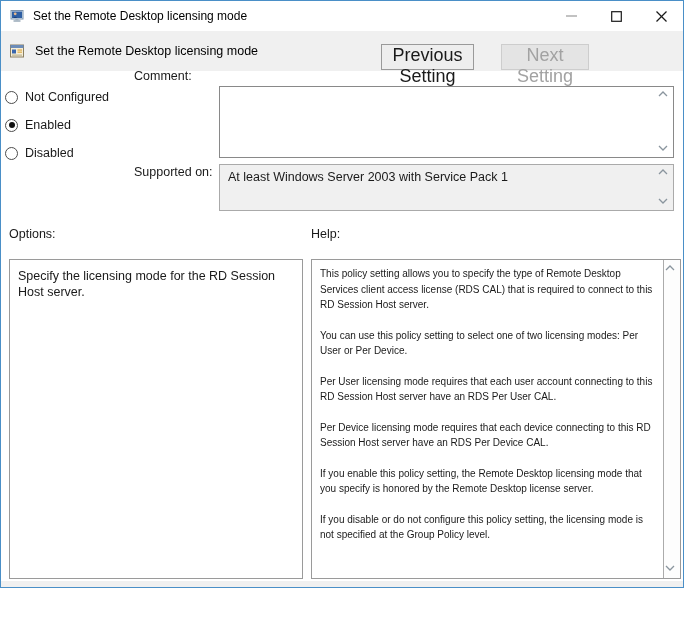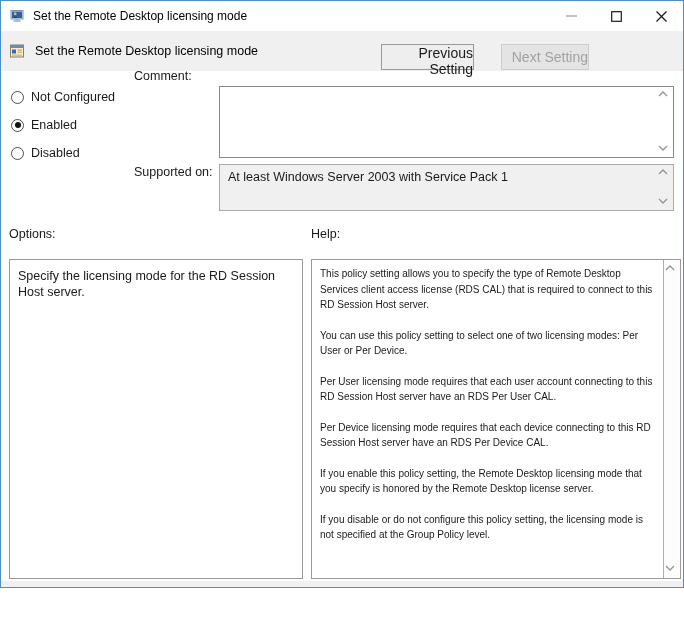--- a/index.html
+++ b/index.html
@@ -14,26 +14,26 @@
   .titlebar { position: absolute; left:0; top:0; width:100%; height:30px; background:#ffffff; }
   .titlebar .app-icon { position:absolute; left:8px; top:7px; width:16px; height:16px; }
   .titlebar .title-text { position:absolute; left:32px; top:0; line-height:30px; font-size:12px; color:#000; white-space:nowrap; }
   .caption-btn { position:absolute; top:0; width:45px; height:30px; display:flex; align-items:center; justify-content:center; }
   .caption-min { left:548px; } .caption-max { left:593px; } .caption-close { left:638px; }
   
   .header { position:absolute; left:0; top:30px; width:100%; height:40px; background:#f0f0f0; }
   .header .policy-icon { position:absolute; left:8px; top:12px; width:16px; height:16px; }
   .header .header-title { position:absolute; left:34px; top:0; line-height:40px; font-size:12.5px; color:#000; white-space:nowrap; }
   .btn { background:#eeeeee; border:1px solid #9a9a9a; font-family:"Liberation Sans",sans-serif;
-         font-size:14px; color:#1a1a1a; text-align:right; cursor:pointer; }
+         font-size:18px; color:#1a1a1a; text-align:center; cursor:pointer; }
   .btn.disabled { background:#e4e4e4; border-color:#cdcdcd; color:#a2a2a2; cursor:default; }
   .btn-prev { position:absolute; left:380px; top:13px; width:93px; height:26px; }
   .btn-next { position:absolute; left:500px; top:13px; width:88px; height:26px; }
   
-  .radio-row { position:absolute; left:10px; height:16px; display:flex; align-items:center; cursor:pointer;justify-content:space-between; }
+  .radio-row { position:absolute; left:4px; height:16px; display:flex; align-items:center; cursor:pointer;justify-content:space-between; }
   .radio-row.r0 { top:88px; } .radio-row.r1 { top:116px; } .radio-row.r2 { top:144px; }
   .radio-circle { width:13px; height:13px; border:1px solid #4d4d4d; border-radius:50%; background:#fff;
                   position:relative; flex:0 0 auto; }
   .radio-circle.checked::after { content:""; position:absolute; left:2.5px; top:2.5px; width:6px; height:6px;
                   background:#111; border-radius:50%; }
   .radio-label { margin-left:7px; white-space:nowrap; }
   
   .field-label { position:absolute; left:133px; white-space:nowrap; }
   .lbl-comment { top:68px;text-align:right; } .lbl-supported { top:164px; }
   .comment-box { position:absolute; left:218px; top:85px; width:455px; height:72px;

